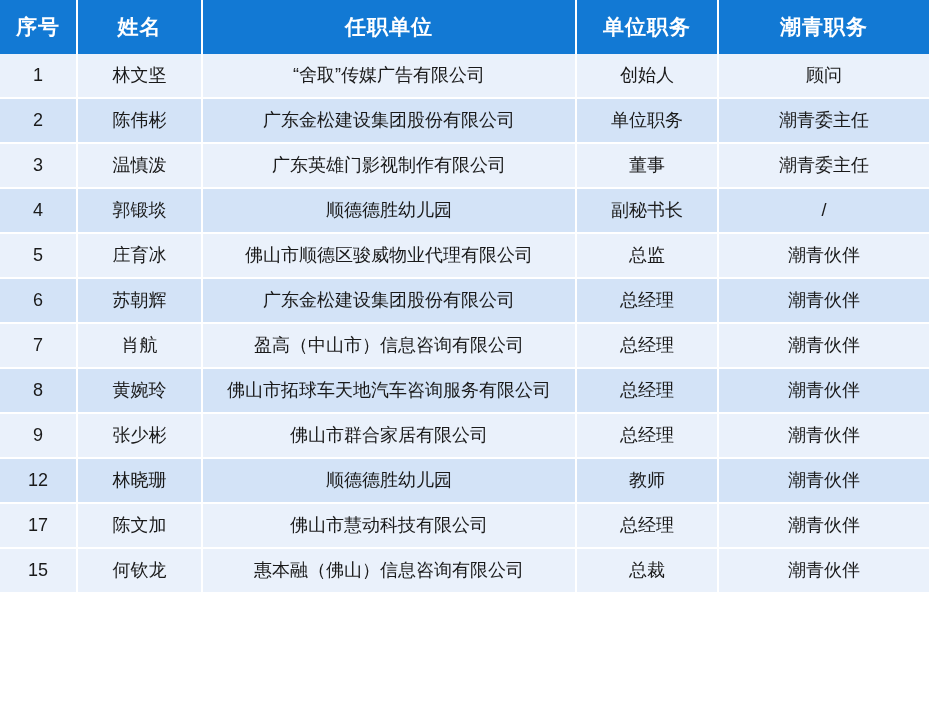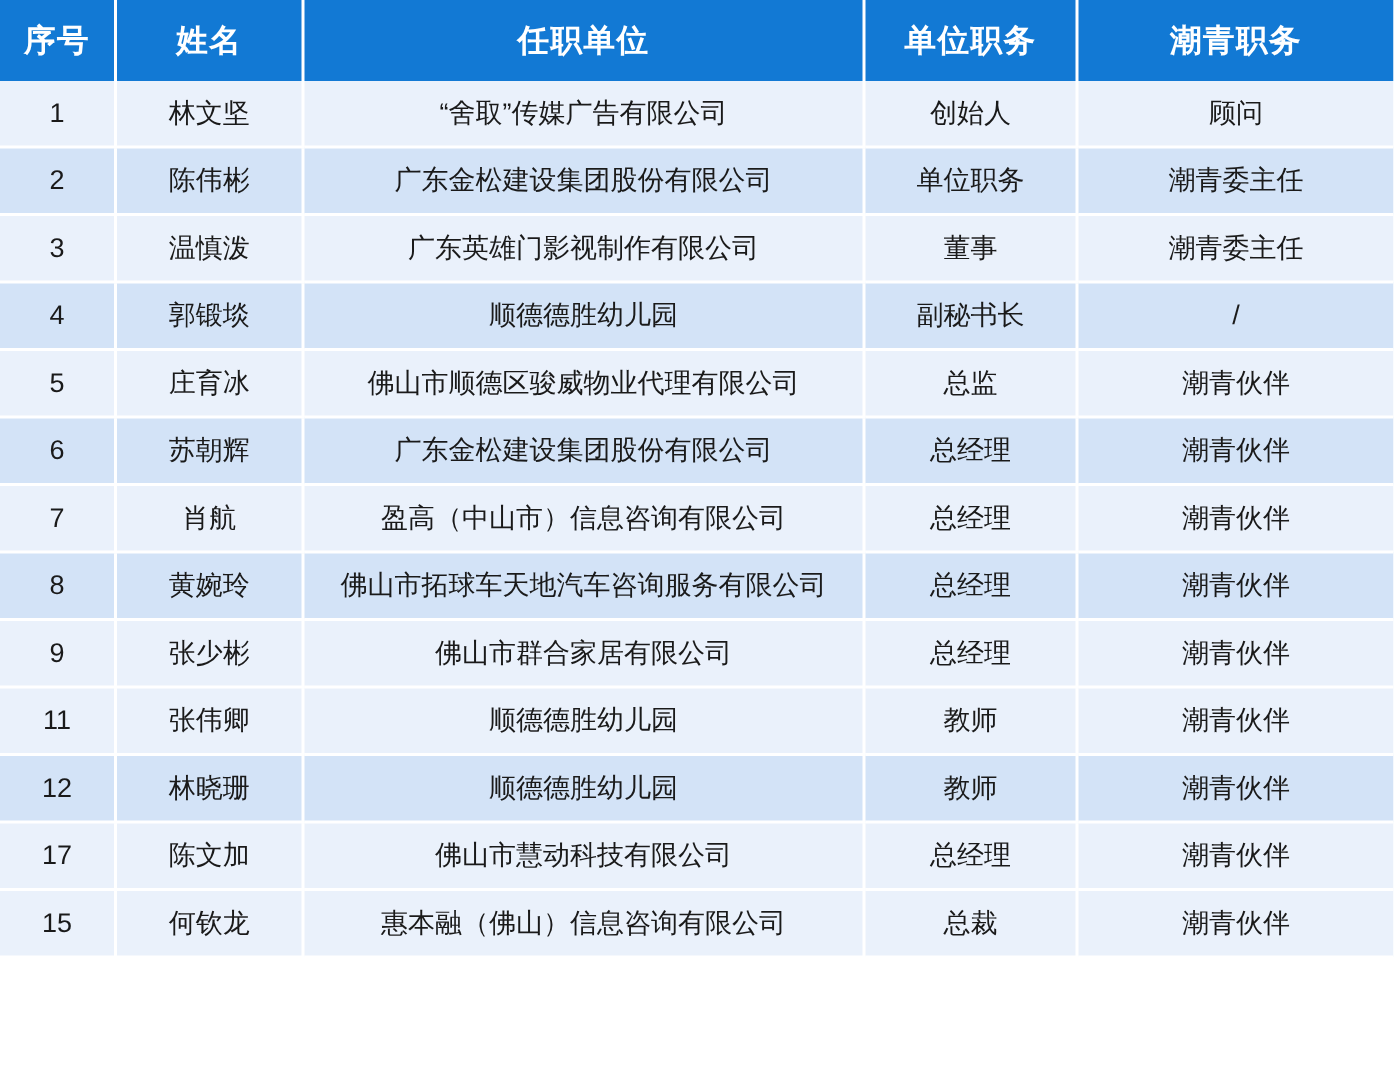--- a/index.html
+++ b/index.html
@@ -150,27 +150,20 @@
         <td>总经理</td>
         <td>潮青伙伴</td>
       </tr>
       <tr class="odd">
         <td>9</td>
         <td>张少彬</td>
         <td>佛山市群合家居有限公司</td>
         <td>总经理</td>
         <td>潮青伙伴</td>
       </tr>
-      <tr class="odd">
-        <td>11</td>
-        <td>张伟卿</td>
-        <td>顺德德胜幼儿园</td>
-        <td>教师</td>
-        <td>潮青伙伴</td>
-      </tr>
       <tr class="even">
         <td>12</td>
         <td>林晓珊</td>
         <td>顺德德胜幼儿园</td>
         <td>教师</td>
         <td>潮青伙伴</td>
       </tr>
       <tr class="odd">
         <td>17</td>
         <td>陈文加</td>

